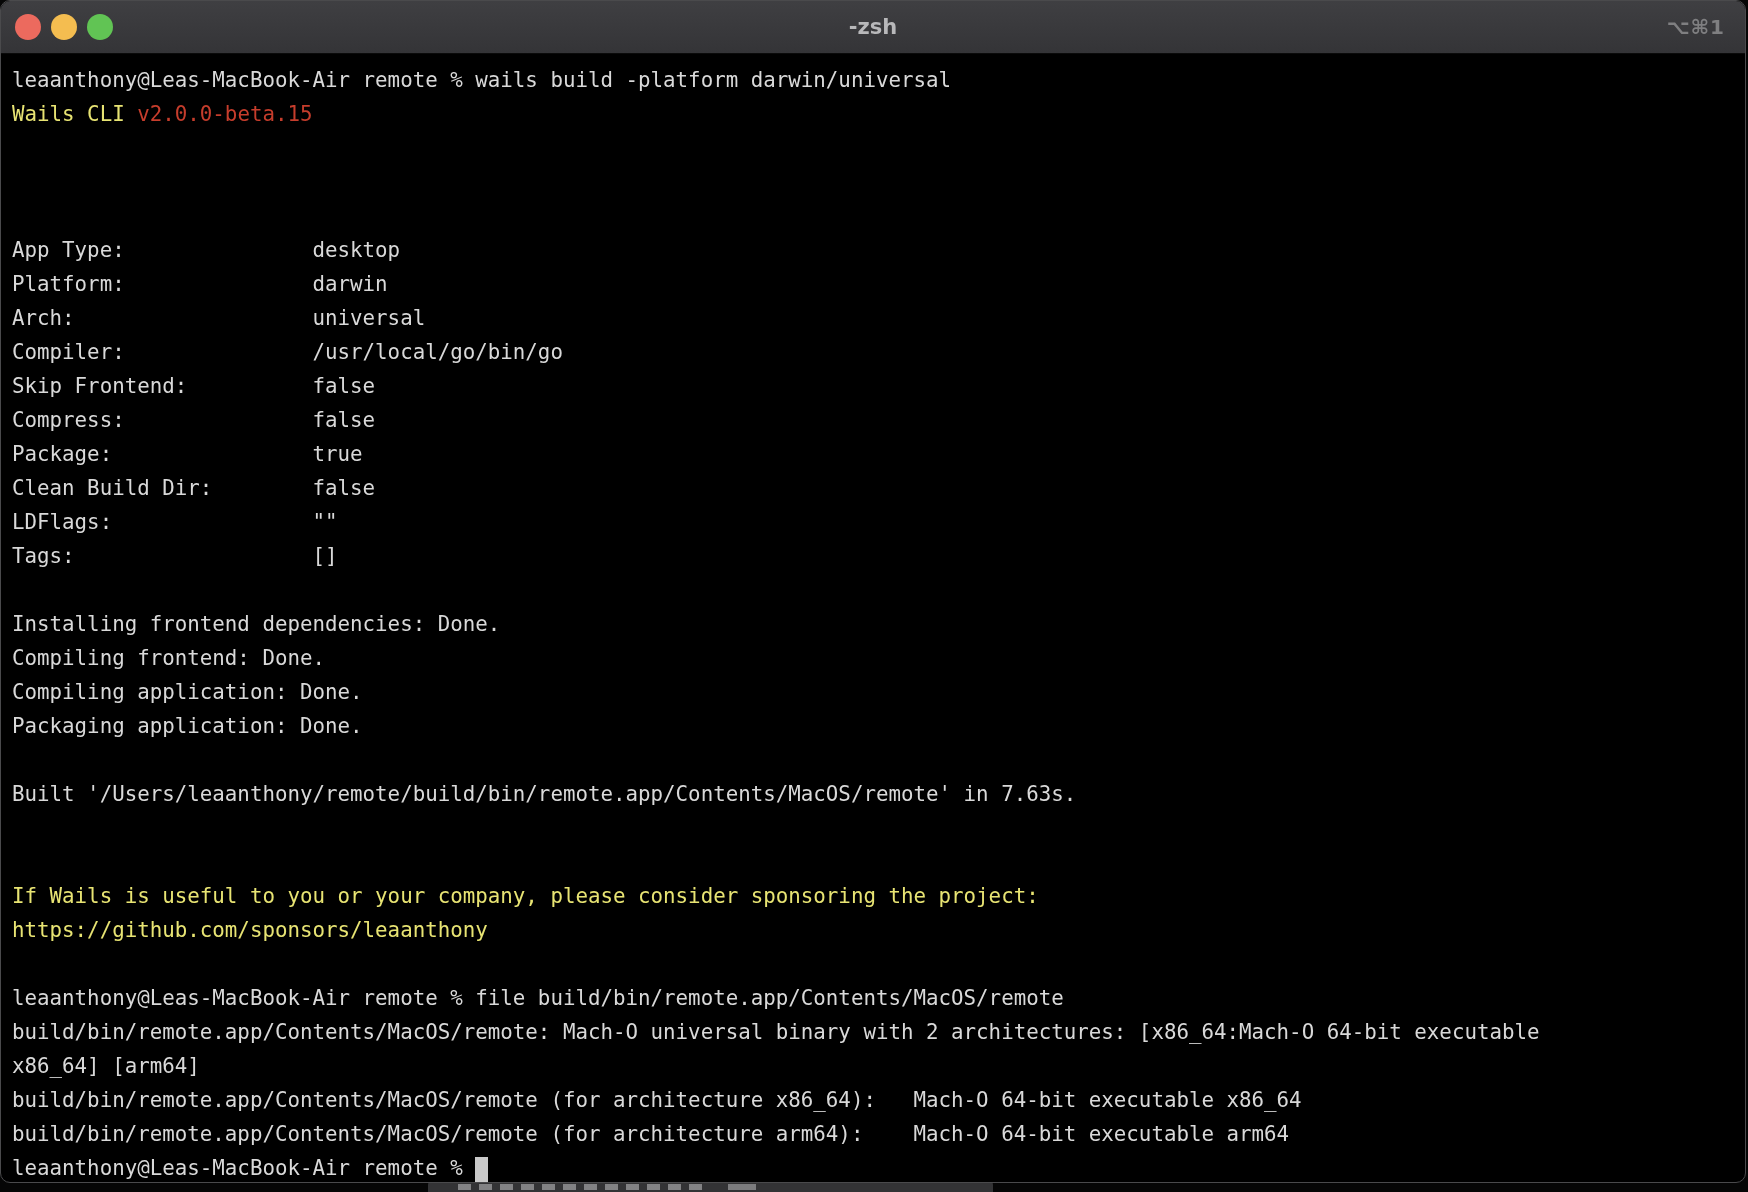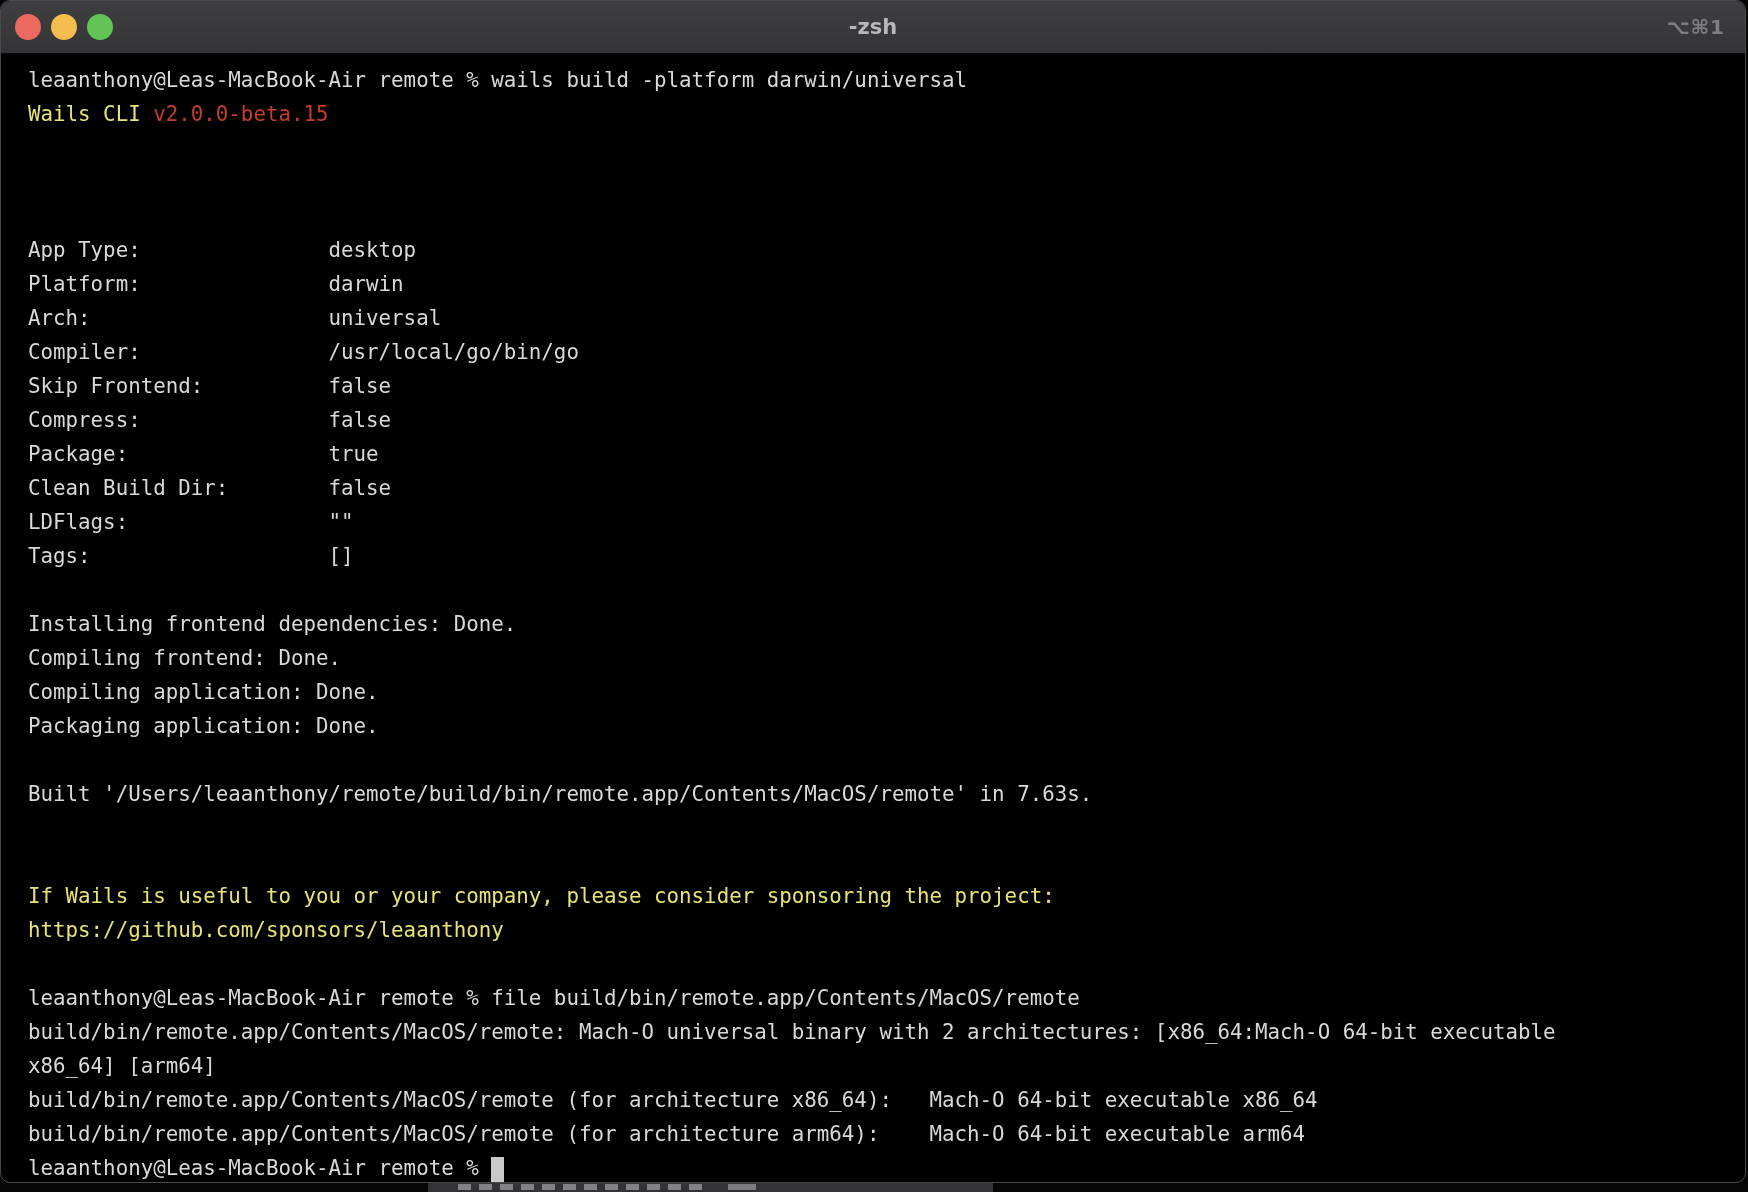--- a/index.html
+++ b/index.html
@@ -63,21 +63,21 @@
     font-weight: bold; font-size: 20px; color: #7f7f81;
     letter-spacing: 1px;
   }
 
   .term {
     margin: 0;
     padding: 9px 8px 0 11px;
     font-size: 20.8px;
     line-height: 34px;
   }
-  .line { height: 34px; white-space: pre; margin-left: 16px; }
+  .line { height: 34px; white-space: pre; }
   .cursor {
     display: inline-block;
     width: 12.5px; height: 25px;
     vertical-align: text-bottom;
     transform: translateY(2px);
   }
 </style>
 </head>
 <body>
 

